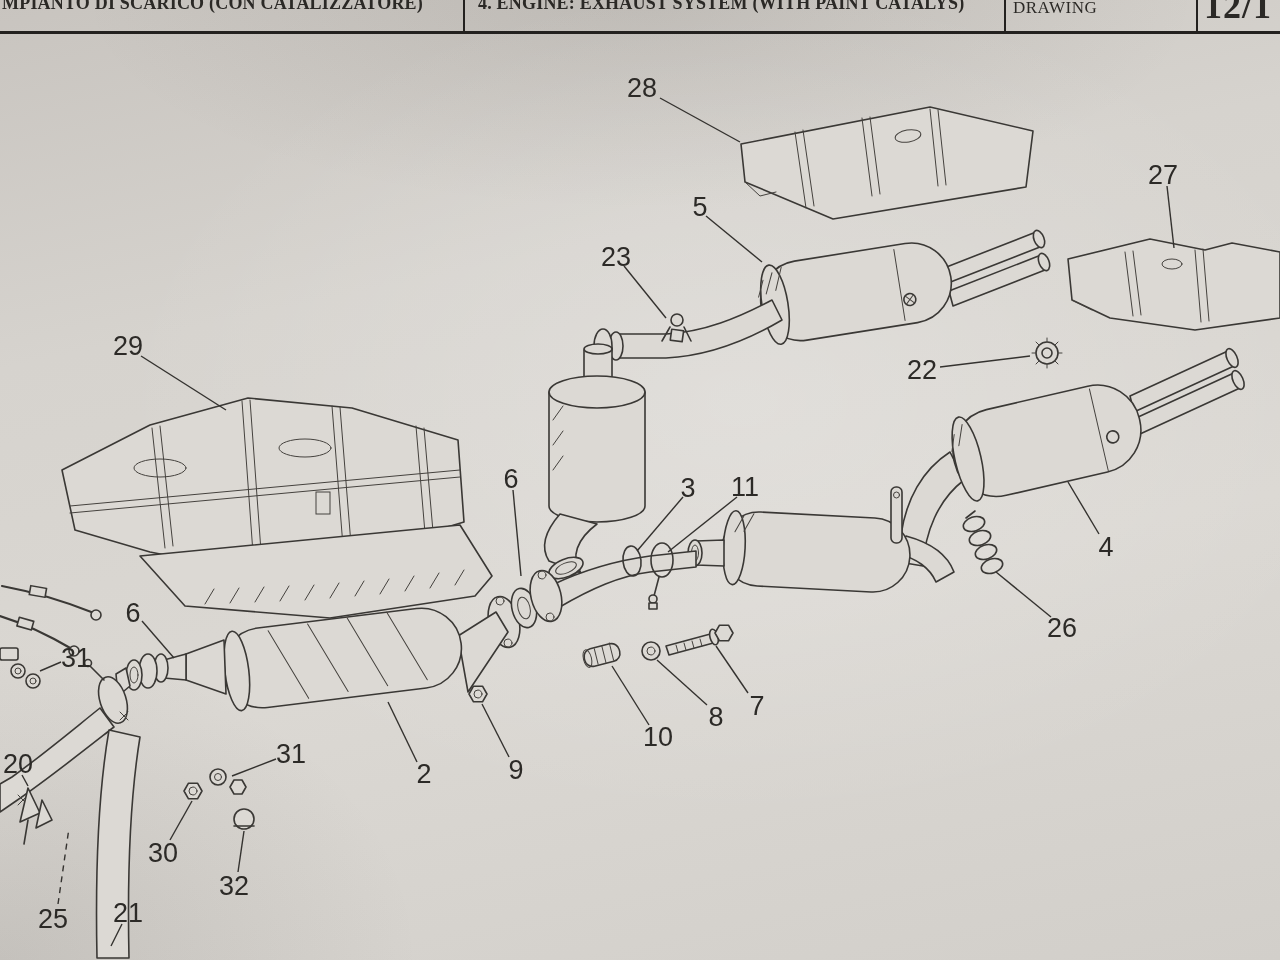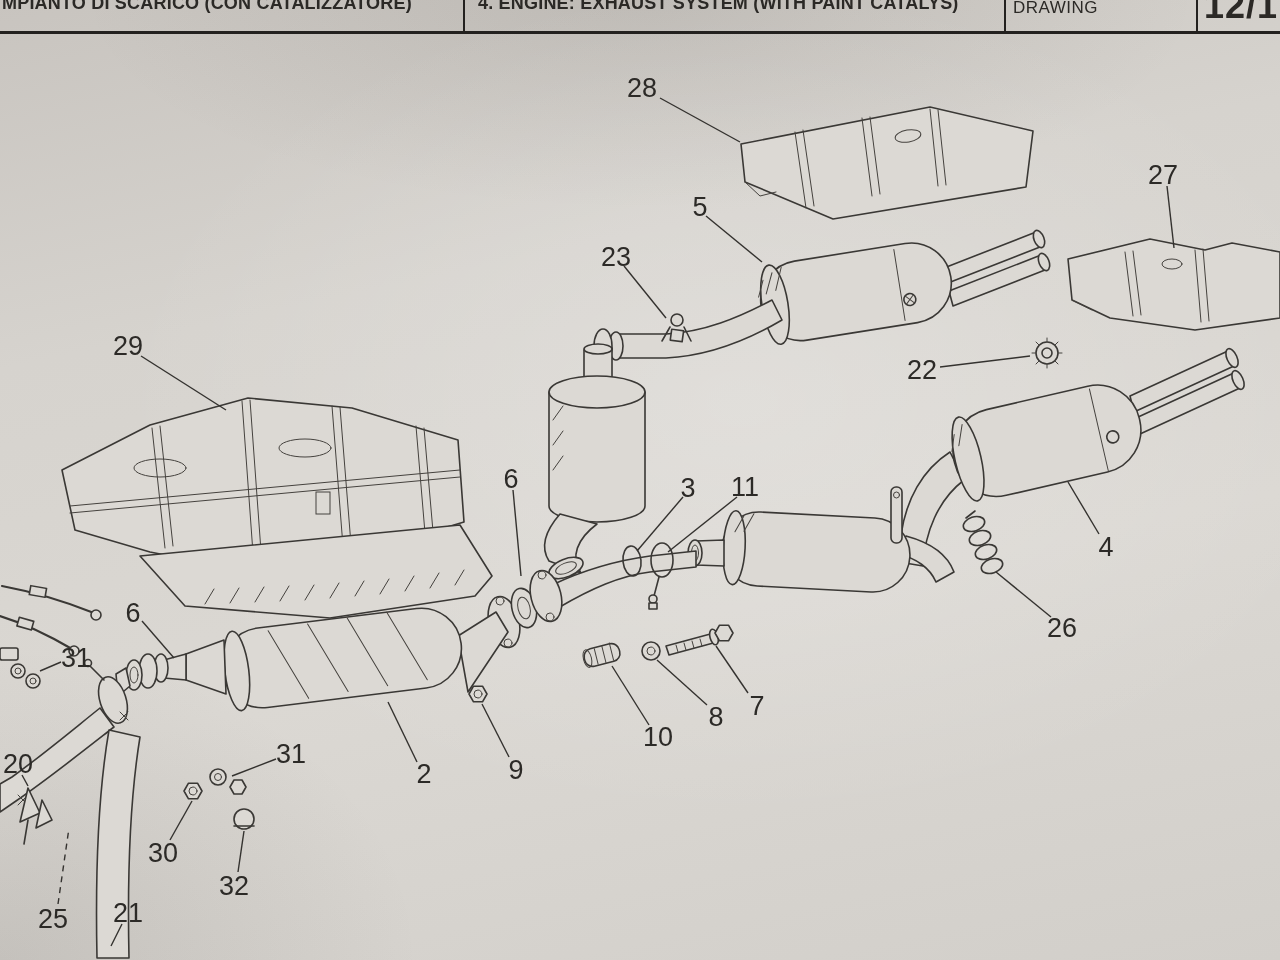--- a/index.html
+++ b/index.html
@@ -5,21 +5,21 @@
   html,body{margin:0;padding:0;}
   body{
     width:1280px;height:960px;position:relative;overflow:hidden;
     font-family:"Liberation Sans",sans-serif;
     background:
       radial-gradient(ellipse 900px 600px at 58% 42%, rgba(255,255,255,.22), rgba(255,255,255,0) 70%),
       radial-gradient(ellipse 700px 520px at 0% 100%, rgba(60,55,50,.12), rgba(60,55,50,0) 60%),
       radial-gradient(ellipse 800px 300px at 50% 0%, rgba(60,55,50,.10), rgba(60,55,50,0) 70%),
       linear-gradient(168deg,#c8c4bf 0%, #d6d3ce 30%, #dbd8d3 62%, #d2cfca 100%);
   }
-  .header{position:absolute;top:0;left:0;width:1280px;height:31px;border-bottom:3px solid #23211f;overflow:hidden;z-index:5;}
+  .header{position:absolute;top:0;left:0;width:1280px;height:31px;border-bottom:3px solid #23211f;overflow:hidden;z-index:5;font-family:Liberation Serif, serif;}
   .cell-text{position:absolute;white-space:nowrap;color:#2b2926;}
   .vdiv{position:absolute;top:0;width:2px;height:31px;background:#23211f;}
   .t-left{left:2px;top:-7px;font-size:18px;font-weight:bold;letter-spacing:.2px;}
   .t-center{left:478px;top:-7px;font-size:18px;font-weight:bold;letter-spacing:.2px;}
   .t-drawing{left:1013px;top:-2px;font-size:17px;letter-spacing:.5px;}
   .t-num{left:1204px;top:-15px;font-size:36px;font-weight:bold;letter-spacing:1px;}
   svg{position:absolute;top:0;left:0;z-index:1;}
   .callout{font-size:27px;fill:#2c2a27;text-anchor:middle;font-family:"Liberation Sans",sans-serif;}
   .ln{stroke:#3a3835;fill:none;stroke-width:1.6;stroke-linecap:round;stroke-linejoin:round;}
   .fill{fill:#dcd9d4;stroke:#3a3835;stroke-width:1.6;stroke-linecap:round;stroke-linejoin:round;}

